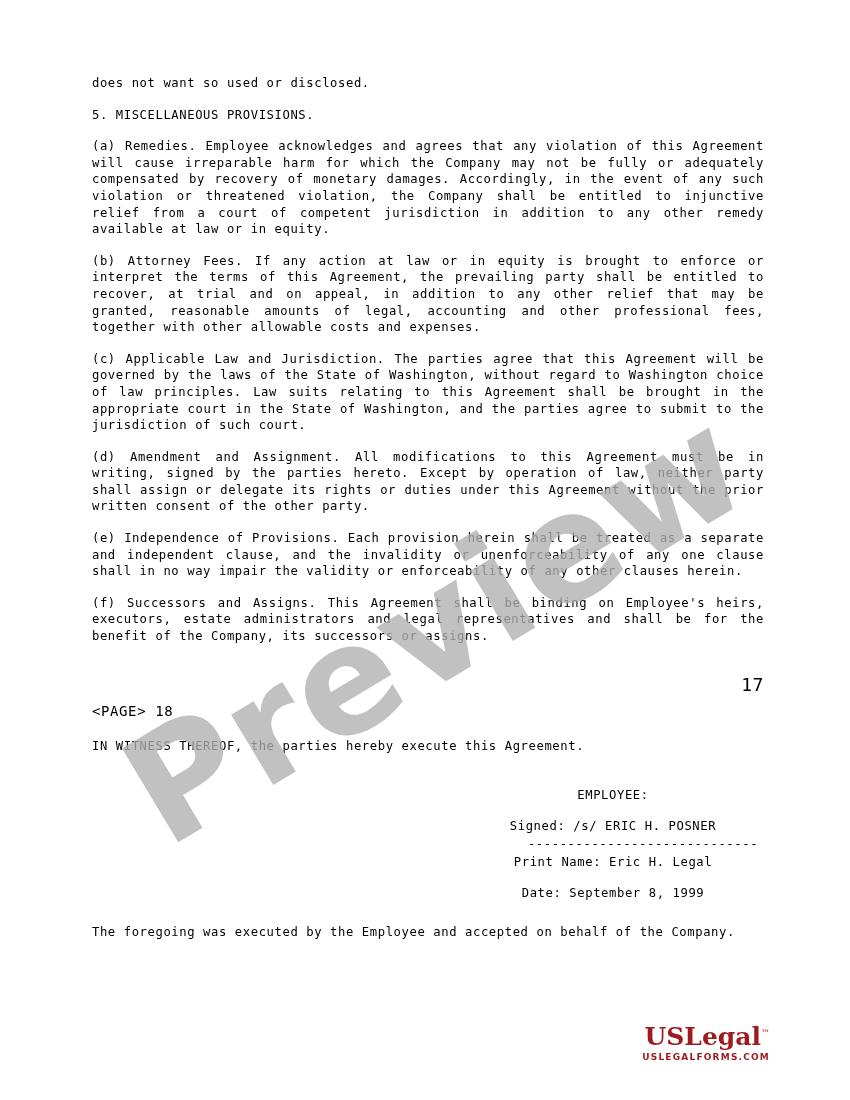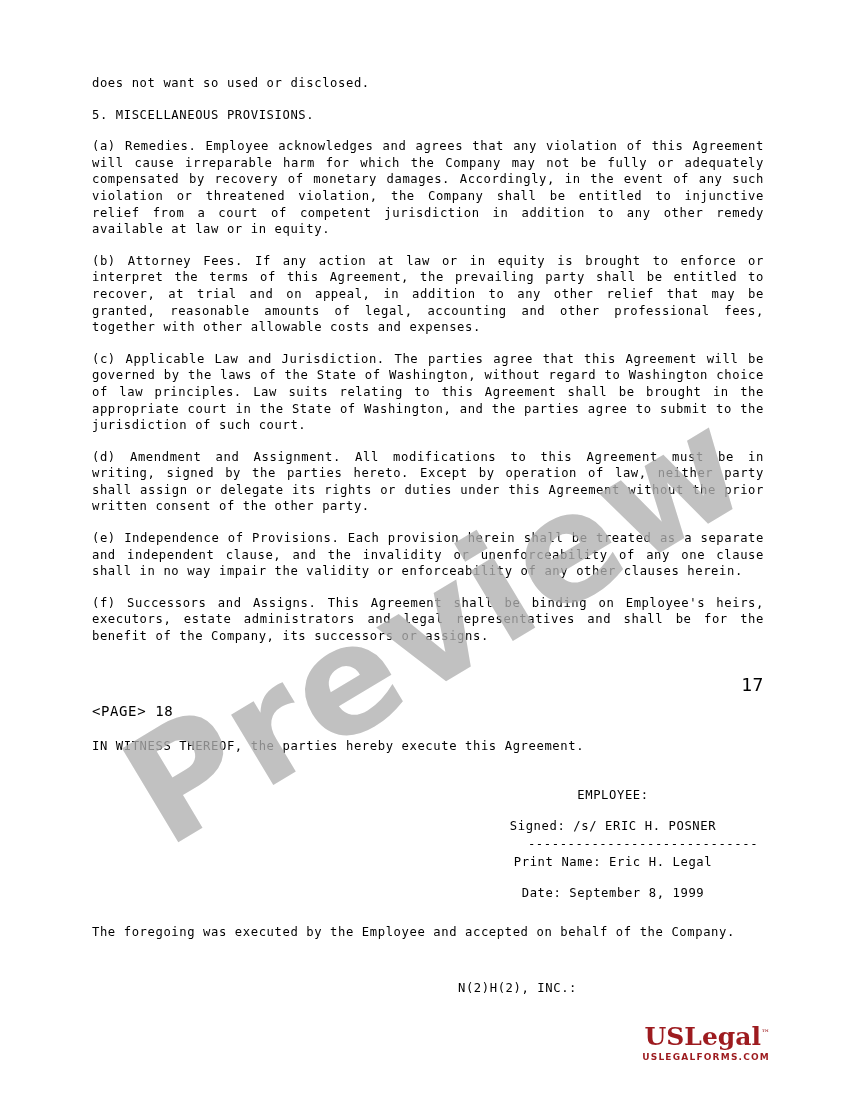--- a/index.html
+++ b/index.html
@@ -183,21 +183,20 @@
       <p class="sig-line">Print Name: Eric H. Legal</p>
       <p class="sig-line">Date: September 8, 1999</p>
     </div>
 
     <div style="height:8px"></div>
 
     <p class="para">The foregoing was executed by the Employee and accepted on behalf of the Company.</p>
 
     <div style="height:14px"></div>
 
-    <p class="company-line">N(2)H(2), INC.:</p>
 
   </div>
 
   <div class="watermark">
     <div class="watermark-text">Preview</div>
   </div>
 
   <div class="logo">
     <div class="logo-main"><span class="us">US</span><span>Legal</span><span class="logo-tm">™</span></div>
     <div class="logo-sub">USLEGALFORMS.COM</div>

